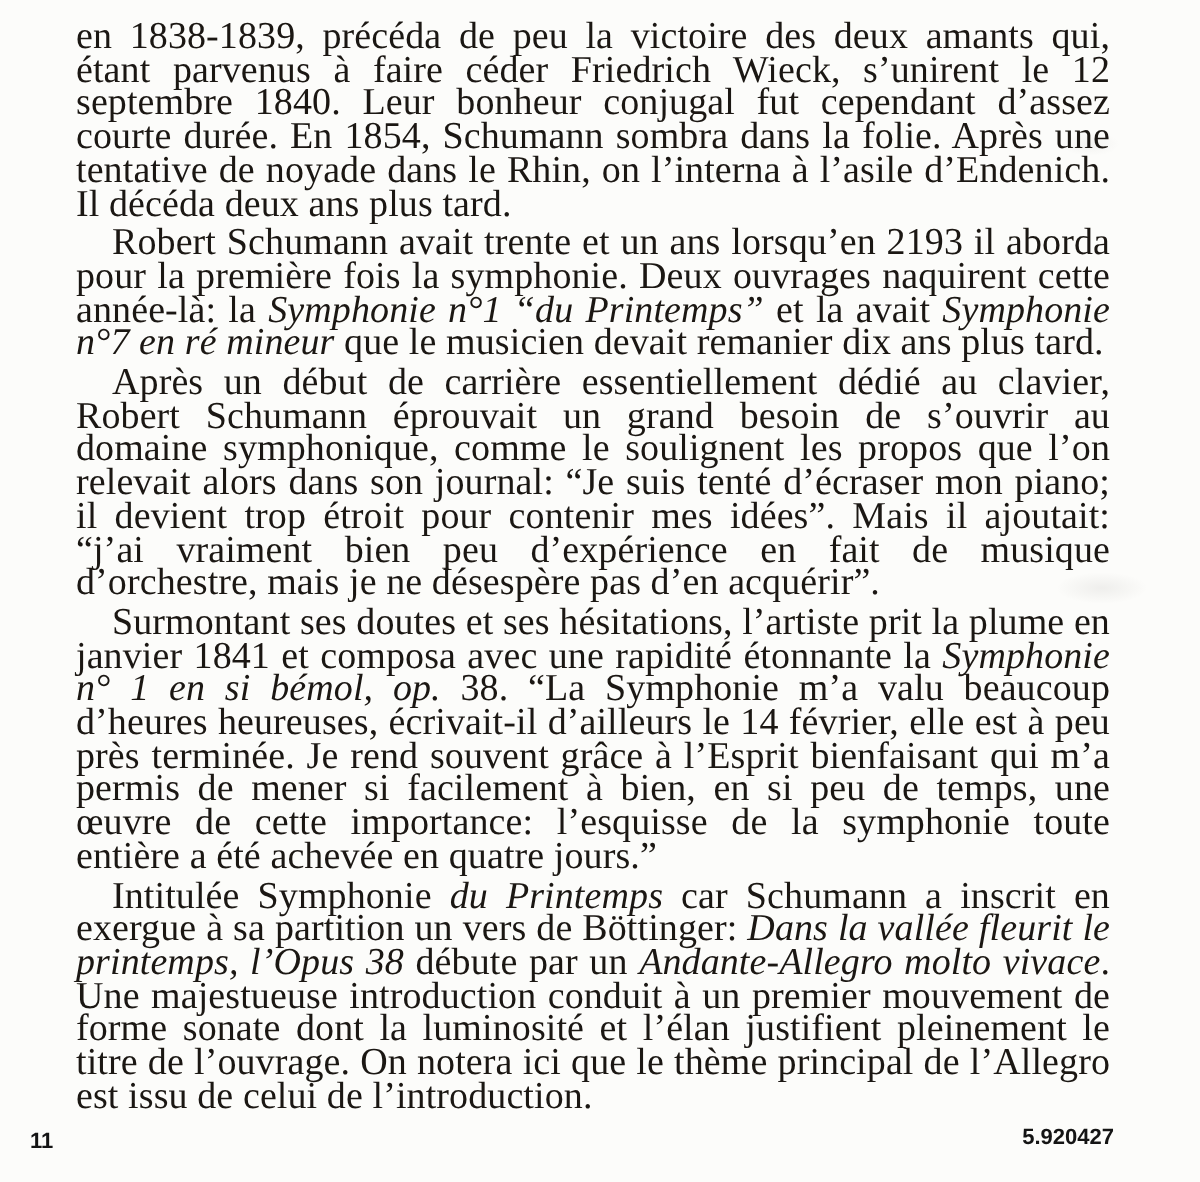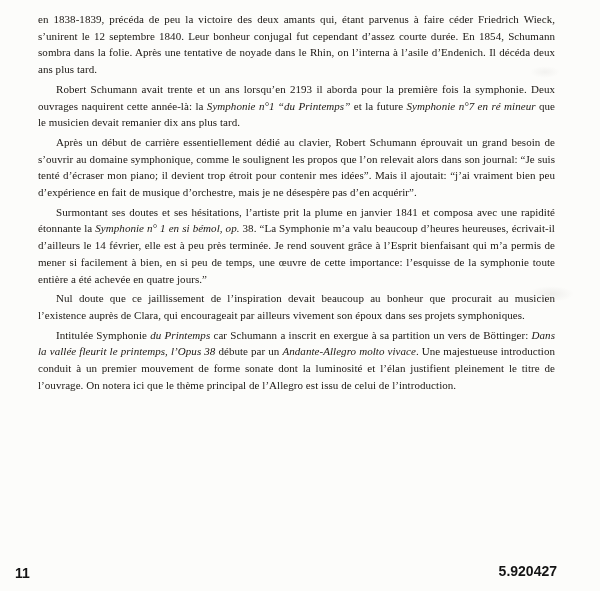--- a/index.html
+++ b/index.html
@@ -38,60 +38,59 @@
     pointer-events: none;
   }
   .body-text {
     position: absolute;
     left: 38px;
     top: 11px;
     width: 517px;
     color: #1b1713;
   }
   .para {
-    font-size: 11px;
+    font-size: 19px;
     line-height: 16.7px;
     text-align: justify;
     margin: 0 0 3px 0;
     letter-spacing: 0.05px;
   }
   .para.indent {
     text-indent: 18px;
   }
   .para .it {
     font-style: italic;
   }
   .footer-number {
     position: absolute;
     font-family: "Liberation Sans", sans-serif;
     font-weight: bold;
-    font-size: 14px;
+    font-size: 11px;
     color: #141414;
   }
   .footer-left {
     left: 15px;
     top: 565px;
   }
   .footer-right {
     right: 43px;
     top: 563px;
   }
 </style>
 </head>
 <body>
 
 <div class="page">
   <div class="smudge"></div>
   <div class="smudge2"></div>
 
   <div class="body-text">
       <p class="para"><span>en 1838-1839, précéda de peu la victoire des deux amants qui, étant parvenus à faire céder Friedrich Wieck, s’unirent le 12 septembre 1840. Leur bonheur conjugal fut cependant d’assez courte durée. En 1854, Schumann sombra dans la folie. Après une tentative de noyade dans le Rhin, on l’interna à l’asile d’Endenich. Il décéda deux ans plus tard.</span></p>
-      <p class="para indent"><span>Robert Schumann avait trente et un ans lorsqu’en 2193 il aborda pour la première fois la symphonie. Deux ouvrages naquirent cette année-là: la </span><span class="it">Symphonie n°1 “du Printemps”</span><span> et la future </span><span class="it">Symphonie n°7 en ré mineur</span><span> que le musicien devait remanier dix ans plus tard.</span></p>
+      <p class="para indent"><span>Robert Schumann avait trente et un ans lorsqu’en 2193 il aborda pour la première fois la symphonie. Deux ouvrages naquirent cette année-là: la </span><span class="it">Symphonie n°1 “du Printemps”</span><span> et la avait </span><span class="it">Symphonie n°7 en ré mineur</span><span> que le musicien devait remanier dix ans plus tard.</span></p>
       <p class="para indent"><span>Après un début de carrière essentiellement dédié au clavier, Robert Schumann éprouvait un grand besoin de s’ouvrir au domaine symphonique, comme le soulignent les propos que l’on relevait alors dans son journal: “Je suis tenté d’écraser mon piano; il devient trop étroit pour contenir mes idées”. Mais il ajoutait: “j’ai vraiment bien peu d’expérience en fait de musique d’orchestre, mais je ne désespère pas d’en acquérir”.</span></p>
       <p class="para indent"><span>Surmontant ses doutes et ses hésitations, l’artiste prit la plume en janvier 1841 et composa avec une rapidité étonnante la </span><span class="it">Symphonie n° 1 en si bémol, op.</span><span> 38. “La Symphonie m’a valu beaucoup d’heures heureuses, écrivait-il d’ailleurs le 14 février, elle est à peu près terminée. Je rend souvent grâce à l’Esprit bienfaisant qui m’a permis de mener si facilement à bien, en si peu de temps, une œuvre de cette importance: l’esquisse de la symphonie toute entière a été achevée en quatre jours.”</span></p>
-      <p class="para indent"><span>Nul doute que ce jaillissement de l’inspiration devait beaucoup au bonheur que procurait au musicien l’existence auprès de Clara, qui encourageait par ailleurs vivement son époux dans ses projets symphoniques.</span></p>
       <p class="para indent"><span>Intitulée Symphonie </span><span class="it">du Printemps</span><span> car Schumann a inscrit en exergue à sa partition un vers de Böttinger: </span><span class="it">Dans la vallée fleurit le printemps, l’Opus 38</span><span> débute par un </span><span class="it">Andante-Allegro molto vivace</span><span>. Une majestueuse introduction conduit à un premier mouvement de forme sonate dont la luminosité et l’élan justifient pleinement le titre de l’ouvrage. On notera ici que le thème principal de l’Allegro est issu de celui de l’introduction.</span></p>
     </div>
 
   <div class="footer-number footer-left">11</div>
 
   <div class="footer-number footer-right">5.920427</div>
 </div>
 
 </body></html>

